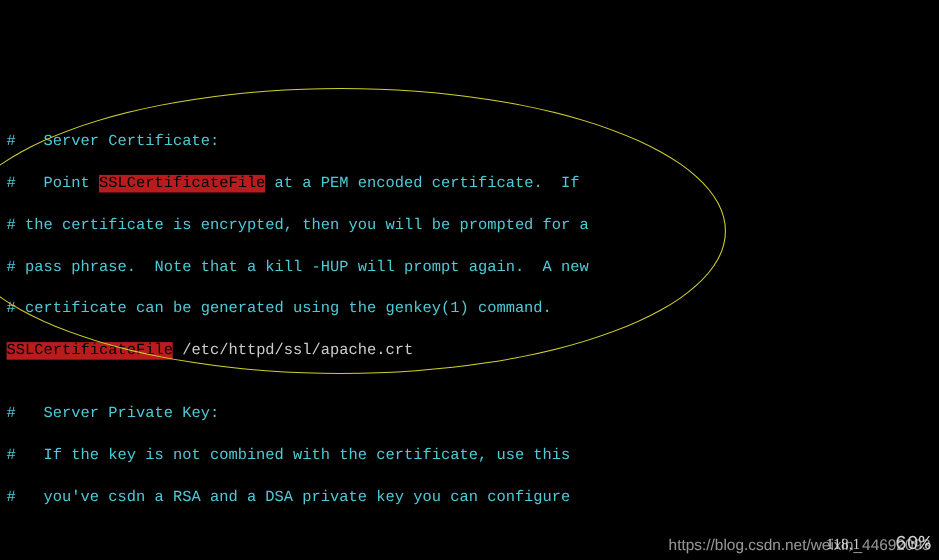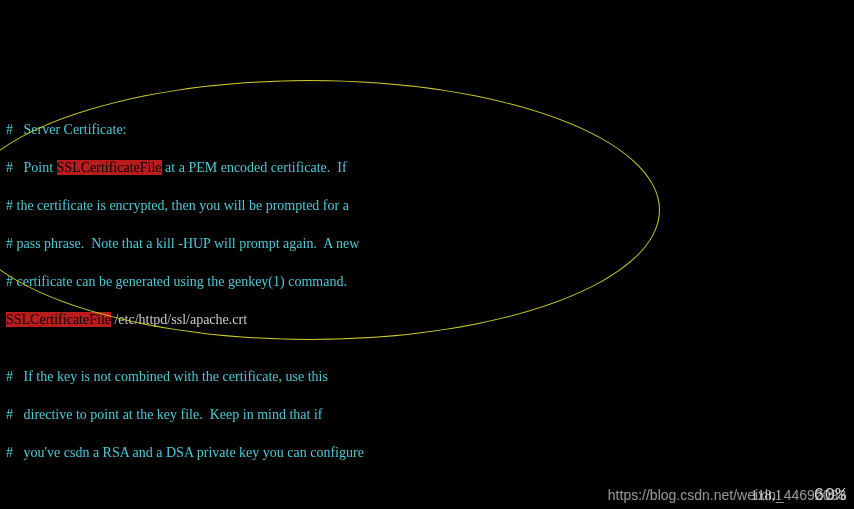--- a/index.html
+++ b/index.html
@@ -10,21 +10,21 @@
     line-height: 19px;
     color: #4ec9d6;
     width: 854px;
     height: 509px;
     overflow: hidden;
     position: relative;
     padding-top: 6px;
     padding-left: 6px;
     white-space: pre;
   }
-  .line { display: block; font-family: Liberation Serif, serif; }
+  .line { display: block; }
   .comment { color: #4ec9d6; }
   .path { color: #cccccc; }
   .highlight {
     background: #b91c1c;
     color: #000000;
   }
   .ellipse {
     position: absolute;
     border: 1.5px solid #cfcf2f;
     border-radius: 50%;
@@ -63,22 +63,22 @@
 
 <div>
 <span class="line comment"></span>
 <span class="line comment">#   Server Certificate:</span>
 <span class="line"><span class="comment">#   Point </span><span class="highlight">SSLCertificateFile</span><span class="comment"> at a PEM encoded certificate.  If</span></span>
 <span class="line comment"># the certificate is encrypted, then you will be prompted for a</span>
 <span class="line comment"># pass phrase.  Note that a kill -HUP will prompt again.  A new</span>
 <span class="line comment"># certificate can be generated using the genkey(1) command.</span>
 <span class="line"><span class="highlight">SSLCertificateFile</span><span class="path"> /etc/httpd/ssl/apache.crt</span></span>
 <span class="line comment"></span>
+<span class="line comment">#   Server Private Key:</span>
 <span class="line comment">#   If the key is not combined with the certificate, use this</span>
-<span class="line comment">#   directive to point at the key file.  Keep in mind that if</span>
 <span class="line comment">#   you've csdn a RSA and a DSA private key you can configure</span>
 
 
 <span class="line comment"></span>
 
 
 
 
 
 

